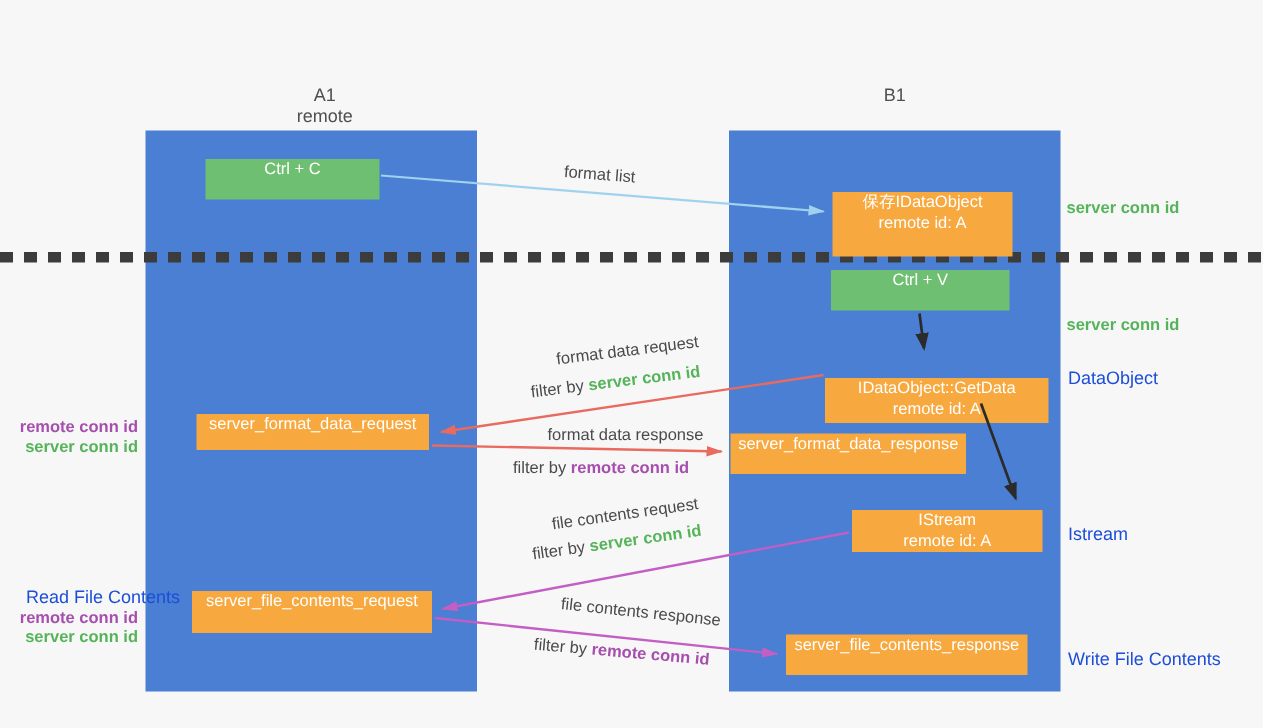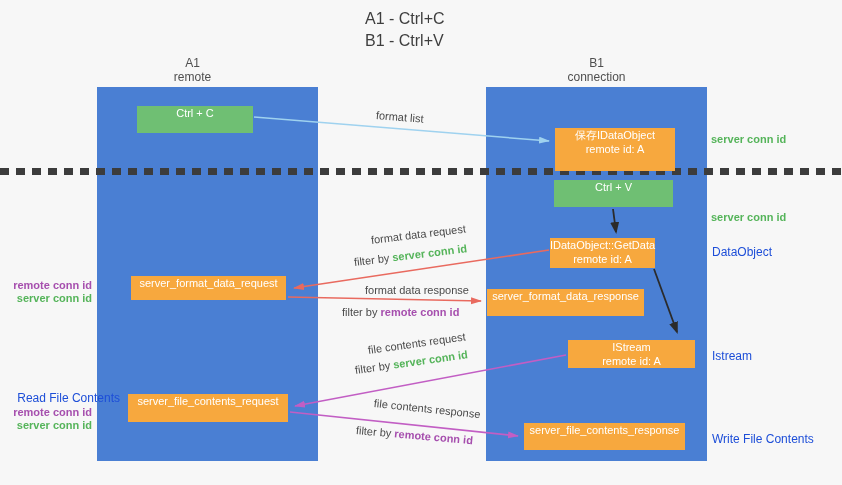--- a/index.html
+++ b/index.html
@@ -68,53 +68,48 @@
   .mk-blue   { fill: var(--arrow-blue);   }
   .mk-red    { fill: var(--arrow-red);    }
   .mk-purple { fill: var(--arrow-purple); }
   .mk-black  { fill: var(--arrow-black);  }
 </style>
 </head>
 <body>
 
 <div class="canvas">
 
-  <div class="abs title-block">
-    <div>A1 - Ctrl+C</div>
-    <div>B1 - Ctrl+V</div>
-  </div>
 
-  <div class="abs col-header" style="left:82px">
+  <div class="abs col-header" style="left:106px">
     <div>A1</div>
     <div>remote</div>
   </div>
   <div class="abs col-header" style="left:486px">
     <div>B1</div>
-    <div>connection</div>
   </div>
 
   <div class="abs column" style="left:97px"></div>
   <div class="abs column" style="left:486px"></div>
 
   <div class="abs dashes"></div>
 
   <div class="abs node green" style="left:137px;top:106px;width:116px;height:27px">
     <span>Ctrl + C</span>
   </div>
 
   <div class="abs node orange" style="left:555px;top:128px;width:120px;height:43px">
     <span>保存IDataObject</span>
     <span>remote id: A</span>
   </div>
 
   <div class="abs node green" style="left:554px;top:180px;width:119px;height:27px">
     <span>Ctrl + V</span>
   </div>
 
-  <div class="abs node orange" style="left:550px;top:238px;width:105px;height:30px">
+  <div class="abs node orange" style="left:550px;top:252px;width:149px;height:30px">
     <span>IDataObject::GetData</span>
     <span>remote id: A</span>
   </div>
 
   <div class="abs node orange" style="left:131px;top:276px;width:155px;height:24px">
     <span>server_format_data_request</span>
   </div>
 
   <div class="abs node orange" style="left:487px;top:289px;width:157px;height:27px">
     <span>server_format_data_response</span>

